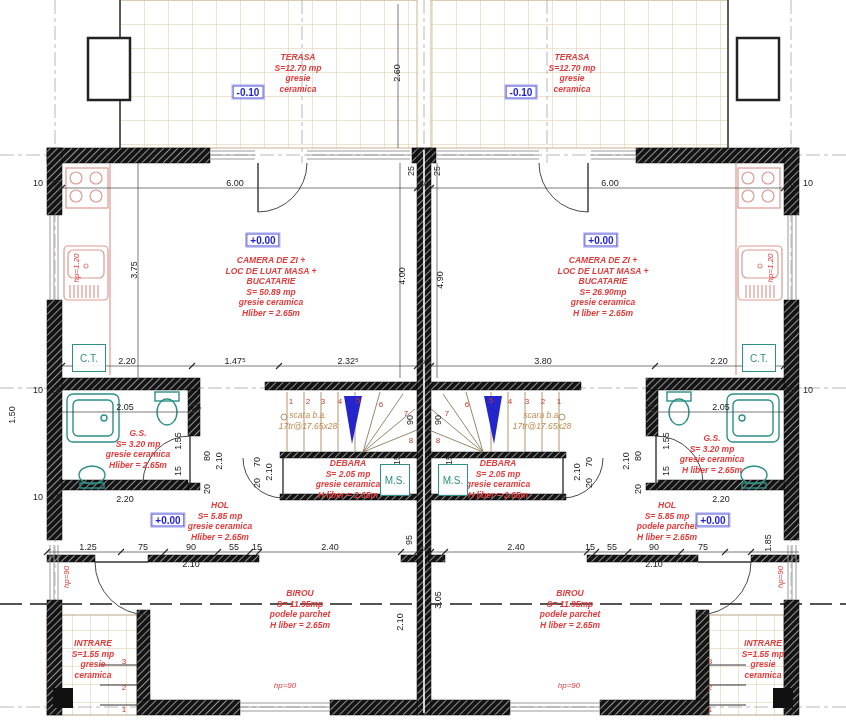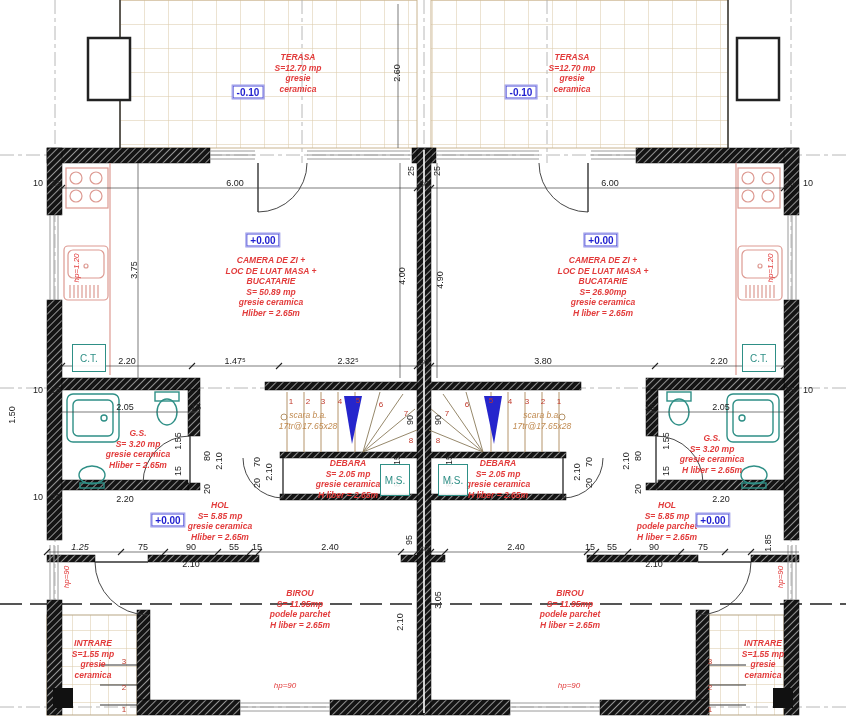--- a/index.html
+++ b/index.html
@@ -394,21 +394,21 @@
       <div class="dim rot" style="left: 269px; top: 472px;">2.10</div>
       <div class="dim rot" style="left: 589px; top: 462px;">70</div>
       <div class="dim rot" style="left: 589px; top: 483px;">20</div>
       <div class="dim rot" style="left: 577px; top: 472px;">2.10</div>
       <div class="dim" style="left: 38px; top: 497px;">10</div>
       <div class="dim" style="left: 56px; top: 497px;">25</div>
       <div class="dim" style="left: 125px; top: 499px;">2.20</div>
       <div class="dim" style="left: 721px; top: 499px;">2.20</div>
       <div class="dim rot" style="left: 12px; top: 415px;">1.50</div>
       <div class="dim rot" style="left: 768px; top: 543px;">1.85</div>
-      <div class="dim" style="left: 80px; top: 547px; font-style: italic;">1.25</div>
+      <div class="dim" style="left: 88px; top: 547px;">1.25</div>
       <div class="dim" style="left: 143px; top: 547px;">75</div>
       <div class="dim" style="left: 191px; top: 547px;">90</div>
       <div class="dim" style="left: 234px; top: 547px;">55</div>
       <div class="dim" style="left: 257px; top: 547px;">15</div>
       <div class="dim" style="left: 330px; top: 547px;">2.40</div>
       <div class="dim" style="left: 424px; top: 549px;">30</div>
       <div class="dim rot" style="left: 409px; top: 540px;">95</div>
       <div class="dim" style="left: 516px; top: 547px;">2.40</div>
       <div class="dim" style="left: 590px; top: 547px;">15</div>
       <div class="dim" style="left: 612px; top: 547px;">55</div>

